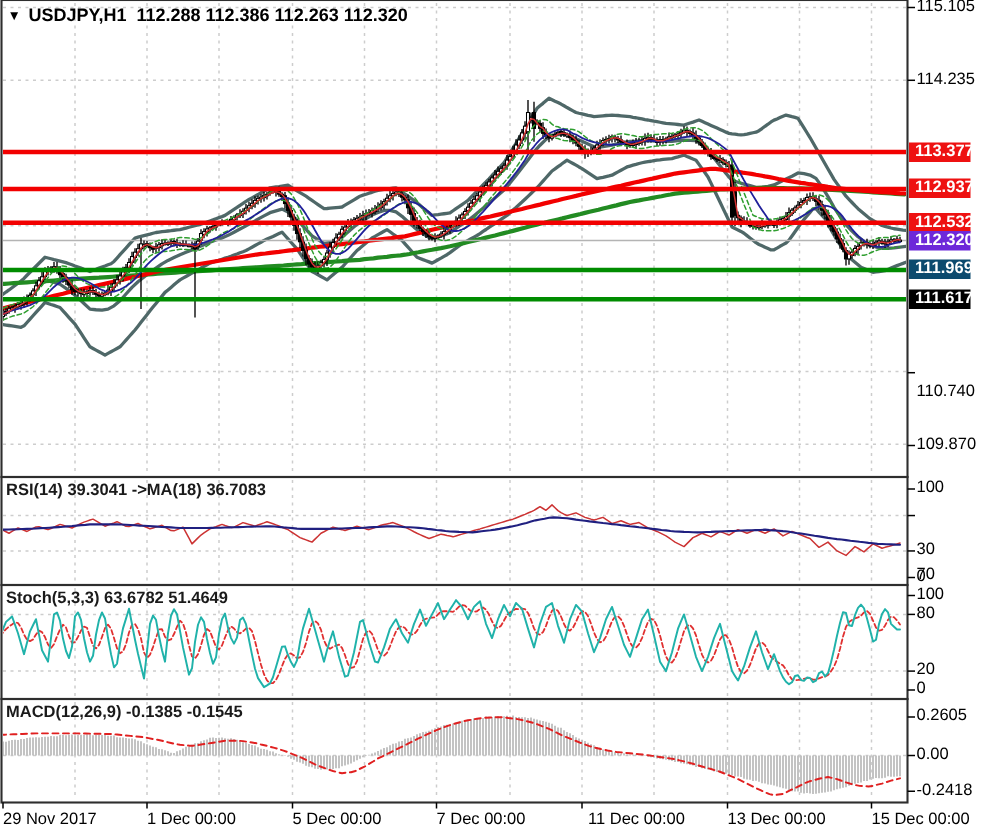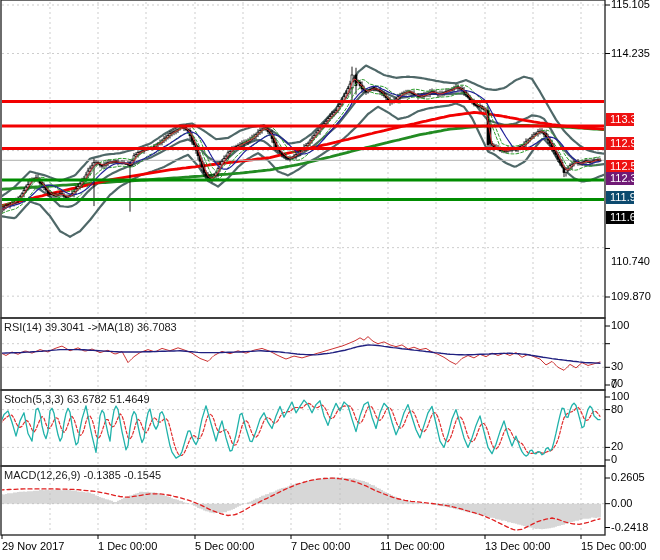--- a/index.html
+++ b/index.html
@@ -5,25 +5,25 @@
   html,body{margin:0;padding:0;background:#fff;}
   #terminal{
     position:relative;width:660px;height:560px;background:#ffffff;
     font-family:"Liberation Sans",sans-serif;overflow:hidden;
     -webkit-font-smoothing:none;
   }
   #chart-svg{position:absolute;left:0;top:0;}
   .lbl{position:absolute;color:#000;white-space:nowrap;}
   .title-row{left:5px;top:3px;font-size:12px;font-weight:700;letter-spacing:0;}
   .title-row .tri{font-size:9px;margin-right:5px;position:relative;top:-1px;}
-  .ind-label{font-size:11px;color:#1a1a1a;}
+  .ind-label{font-size:11px;color:#1a1a1a;font-weight:bold;}
   .axis-num{font-size:11px;left:611px;}
   .price-box{
-    position:absolute;left:606px;width:28px;height:13px;line-height:13px;
-    font-size:11px;font-weight:400;color:#fff;padding-left:4px;box-sizing:border-box;margin-top:18px;
+    position:absolute;left:606px;width:41px;height:13px;line-height:13px;
+    font-size:11px;font-weight:700;color:#fff;padding-left:4px;box-sizing:border-box;
   }
   .date-lbl{position:absolute;top:540px;font-size:11px;color:#000;text-align:center;}
 </style>
 </head>
 <body>
 
 <div id="terminal">
   <svg id="chart-svg" width="660" height="560">
       <defs>
         <clipPath id="clipMain">
@@ -1060,20 +1060,23 @@
         <line x1="2" y1="535" x2="2" y2="539" stroke="#000" stroke-width="1"></line>
         <line x1="98" y1="535" x2="98" y2="539" stroke="#000" stroke-width="1"></line>
         <line x1="195" y1="535" x2="195" y2="539" stroke="#000" stroke-width="1"></line>
         <line x1="291" y1="535" x2="291" y2="539" stroke="#000" stroke-width="1"></line>
         <line x1="388" y1="535" x2="388" y2="539" stroke="#000" stroke-width="1"></line>
         <line x1="485" y1="535" x2="485" y2="539" stroke="#000" stroke-width="1"></line>
         <line x1="581" y1="535" x2="581" y2="539" stroke="#000" stroke-width="1"></line>
       </g>
     </svg>
 
+  <div class="lbl title-row">
+    <span class="tri">▼</span><span>USDJPY,H1</span>&nbsp;&nbsp;<span>112.288 112.386 112.263 112.320</span>
+  </div>
 
   <div class="lbl ind-label" style="left:4px;top:321px;">RSI(14) 39.3041  -&gt;MA(18) 36.7083</div>
   <div class="lbl ind-label" style="left:4px;top:393px;">Stoch(5,3,3) 63.6782 51.4649</div>
   <div class="lbl ind-label" style="left:4px;top:469px;">MACD(12,26,9) -0.1385 -0.1545</div>
 
   <div id="price-axis">
       <div class="lbl axis-num" style="top: -2px;">115.105</div>
       <div class="lbl axis-num" style="top: 46.5272px;">114.235</div>
       <div class="lbl axis-num" style="top: 255px;">110.740</div>
       <div class="lbl axis-num" style="top: 290px;">109.870</div>
@@ -1084,26 +1087,26 @@
       <div class="lbl axis-num" style="top: 390px;">100</div>
       <div class="lbl axis-num" style="top: 402.6px;">80</div>
       <div class="lbl axis-num" style="top: 440.4px;">20</div>
       <div class="lbl axis-num" style="top: 453px;">0</div>
       <div class="lbl axis-num" style="top: 471px;">0.2605</div>
       <div class="lbl axis-num" style="top: 496.671px;">0.00</div>
       <div class="lbl axis-num" style="top: 520.5px;">-0.2418</div>
       <div class="price-box" style="top: 94.8851px; background: rgb(238, 17, 17);">113.377</div>
       <div class="price-box" style="top: 119.428px; background: rgb(238, 17, 17);">112.937</div>
       <div class="price-box" style="top: 142.018px; background: rgb(238, 17, 17);">112.532</div>
-      <div class="price-box" style="top: 153.843px; background: #701a75;">112.320</div>
+      <div class="price-box" style="top: 153.843px; background: #6d28d9;">112.320</div>
       <div class="price-box" style="top: 173.421px; background: #0c4a6e;">111.969</div>
       <div class="price-box" style="top: 193.055px; background: #000000;">111.617</div>
     </div>
   <div id="time-axis">
       <div class="date-lbl" style="left: 2px;">29 Nov 2017</div>
       <div class="date-lbl" style="left: 98px;">1 Dec 00:00</div>
       <div class="date-lbl" style="left: 195px;">5 Dec 00:00</div>
       <div class="date-lbl" style="left: 291px;">7 Dec 00:00</div>
-      <div class="date-lbl" style="left: 380px;">11 Dec 00:00</div>
+      <div class="date-lbl" style="left: 392px;">11 Dec 00:00</div>
       <div class="date-lbl" style="left: 485px;">13 Dec 00:00</div>
       <div class="date-lbl" style="left: 581px;">15 Dec 00:00</div>
     </div>
 </div>
 
 </body></html>

